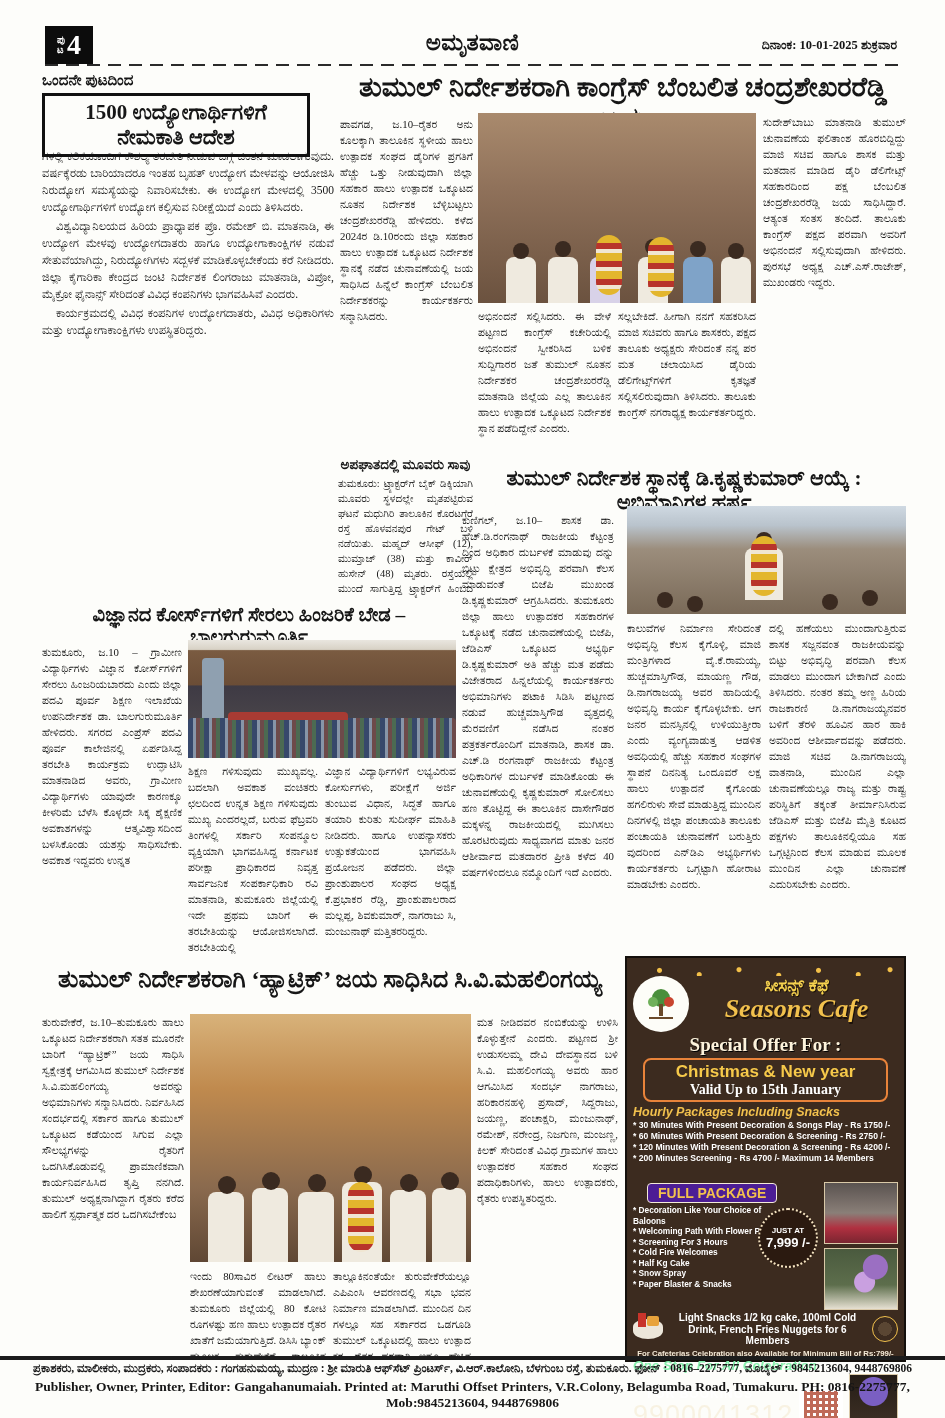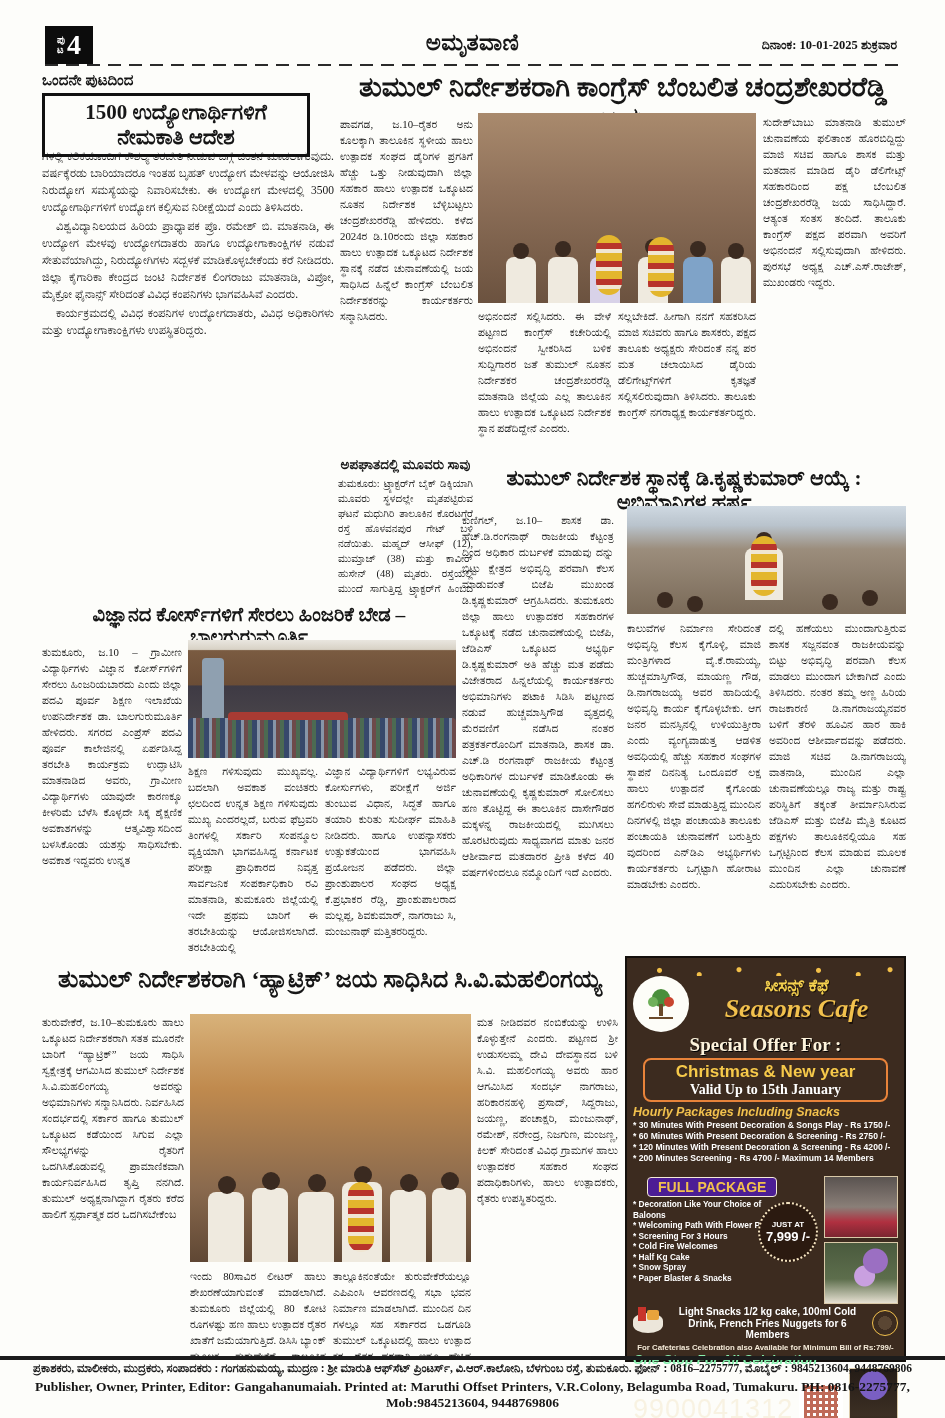--- a/index.html
+++ b/index.html
@@ -57,21 +57,21 @@
   .brand-kn{font-size:17px;font-weight:bold;color:#f6d24f;text-shadow:1px 1px 0 #1c120a;}
   .brand-en{font-size:26px;font-weight:bold;font-style:italic;color:#f2c14d;
             font-family:"Liberation Serif",serif;text-shadow:1px 2px 0 #1c120a;line-height:26px;}
   .offer-title{text-align:center;font-size:19px;font-weight:bold;font-family:"Liberation Serif",serif;
                color:#fdf3dc;text-shadow:1px 1px 0 #000;margin:2px 0;}
   .offer-box{border:2px solid #e8833a;border-radius:8px;text-align:center;padding:2px 2px;margin:0 10px;}
   .offer-line1{color:#f6c94a;font-size:17px;font-weight:bold;}
   .offer-line2{color:#ffffff;font-size:14px;font-weight:bold;font-family:"Liberation Serif",serif;}
   .hourly-h{color:#f2c14d;font-weight:bold;font-style:italic;font-size:12.5px;margin-top:3px;}
   .hourly li{font-size:8.6px;font-weight:bold;color:#fff;line-height:11px;list-style:none;}
-  .hourly{margin:1px 0 12px 0;padding:0;}
+  .hourly{margin:1px 0 18px 0;padding:0;}
   .ad-mid{display:flex;gap:4px;}
   .ad-mid-left{flex:1;position:relative;}
   .fp-title{display:inline-block;background:#4c1d95;border:1px solid #f4ead8;border-radius:4px;
             color:#f2c14d;font-size:14px;font-weight:bold;padding:1px 10px;margin:1px 0 2px 14px;}
   .fp li{font-size:8.3px;font-weight:bold;color:#fff;line-height:10.5px;list-style:none;}
   .fp{margin:0;padding:0;max-width:150px;}
   .badge{position:absolute;right:2px;top:26px;width:60px;height:60px;border-radius:50%;
          background:#2b1a10;border:2px dotted #f4e3c0;display:flex;flex-direction:column;
          align-items:center;justify-content:center;text-align:center;}
   .badge .l1{font-size:8px;font-weight:bold;color:#fff;}

